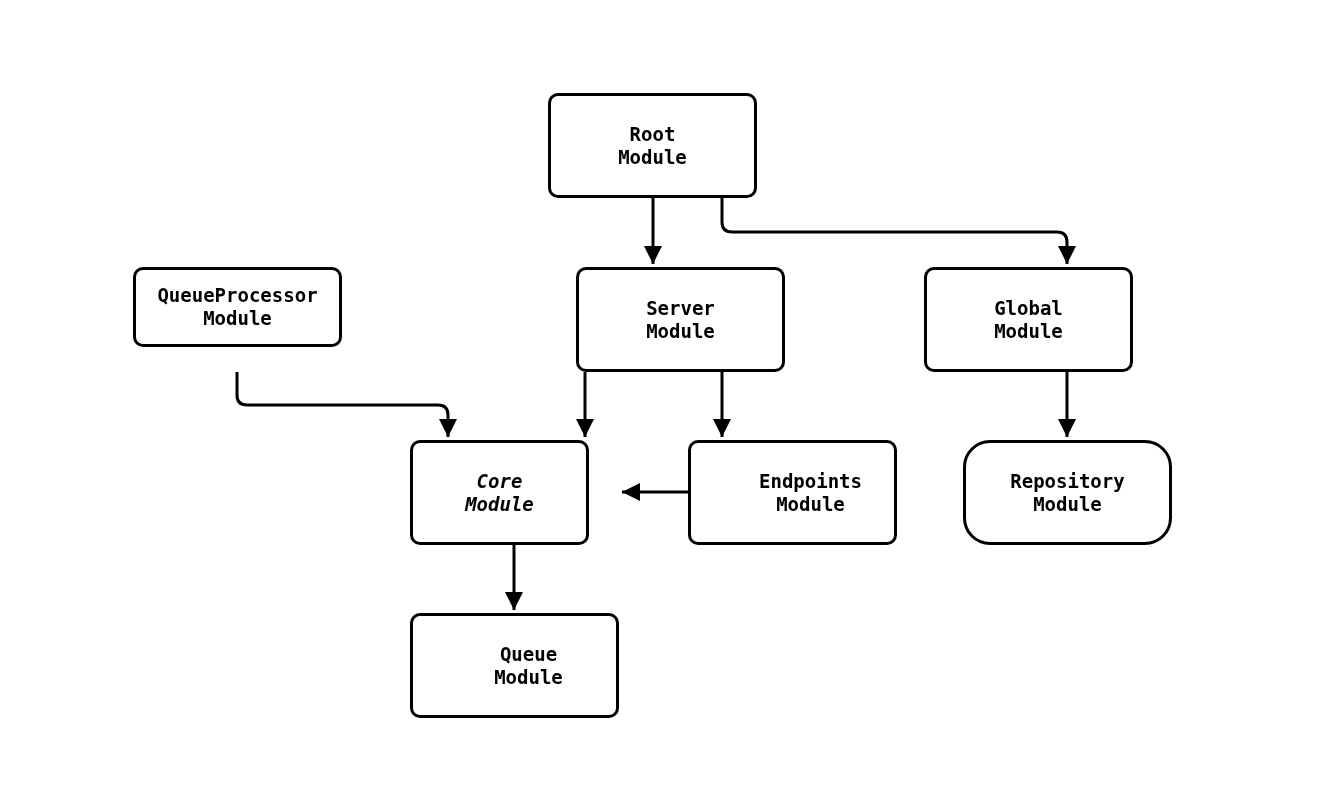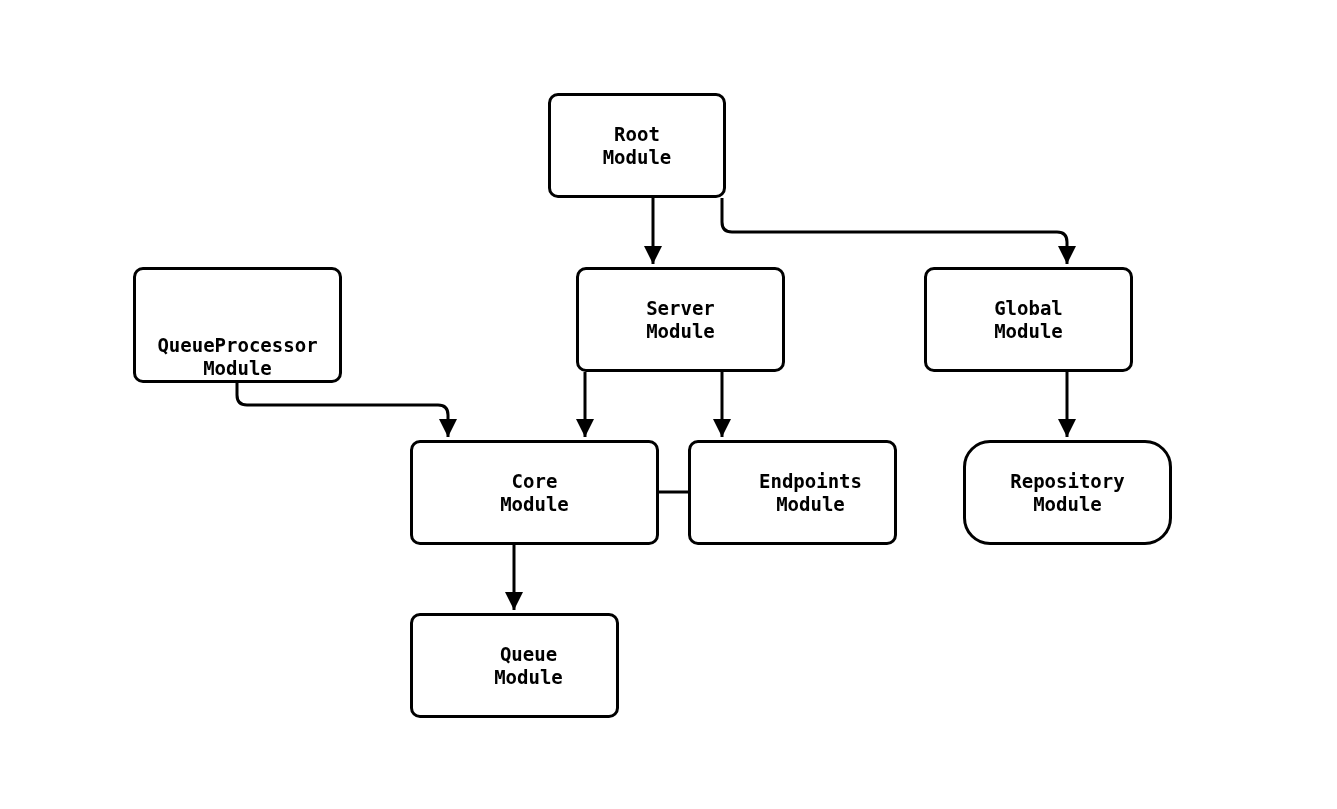--- a/index.html
+++ b/index.html
@@ -57,37 +57,37 @@
         <path d="M722,198 L722,222 Q722,232 732,232 L1057,232 Q1067,232 1067,242 L1067,264" fill="none" stroke="#000000" stroke-width="3" marker-end="url(#arrowhead)"></path>
         <path d="M237,372 L237,395 Q237,405 247,405 L438,405 Q448,405 448,415 L448,437" fill="none" stroke="#000000" stroke-width="3" marker-end="url(#arrowhead)"></path>
         <path d="M585,372 L585,437" fill="none" stroke="#000000" stroke-width="3" marker-end="url(#arrowhead)"></path>
         <path d="M722,372 L722,437" fill="none" stroke="#000000" stroke-width="3" marker-end="url(#arrowhead)"></path>
         <path d="M688,492 L622,492" fill="none" stroke="#000000" stroke-width="3" marker-end="url(#arrowhead)"></path>
         <path d="M1067,372 L1067,437" fill="none" stroke="#000000" stroke-width="3" marker-end="url(#arrowhead)"></path>
         <path d="M514,545 L514,610" fill="none" stroke="#000000" stroke-width="3" marker-end="url(#arrowhead)"></path>
       </g>
   </svg>
   <div id="nodes-layer">
-      <div class="node" style="left: 548px; top: 93px; width: 178px; height: 105px;">
+      <div class="node" style="left: 548px; top: 93px; width: 209px; height: 105px;">
         <div class="node-label">Root
 Module</div>
       </div>
-      <div class="node" style="left: 133px; top: 267px; width: 209px; height: 116px; align-items: flex-end;">
+      <div class="node" style="left: 133px; top: 267px; width: 209px; height: 80px;">
         <div class="node-label">QueueProcessor
 Module</div>
       </div>
       <div class="node" style="left: 576px; top: 267px; width: 209px; height: 105px;">
         <div class="node-label">Server
 Module</div>
       </div>
       <div class="node" style="left: 924px; top: 267px; width: 209px; height: 105px;">
         <div class="node-label">Global
 Module</div>
       </div>
-      <div class="node" style="left: 410px; top: 440px; width: 249px; height: 105px;">
+      <div class="node" style="left: 410px; top: 440px; width: 179px; height: 105px; font-style: italic;">
         <div class="node-label">Core
 Module</div>
       </div>
       <div class="node" style="left: 688px; top: 440px; width: 209px; height: 105px; padding-left: 36px;">
         <div class="node-label">Endpoints
 Module</div>
       </div>
       <div class="node" style="left: 963px; top: 440px; width: 209px; height: 105px; border-radius: 27px;">
         <div class="node-label">Repository
 Module</div>

